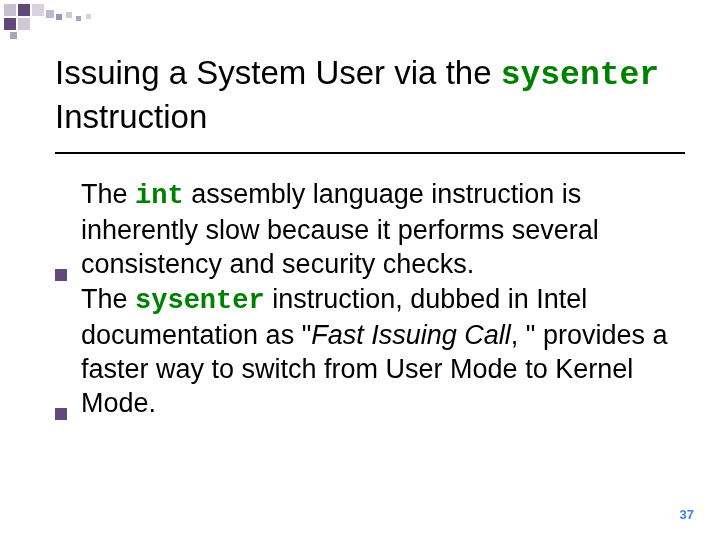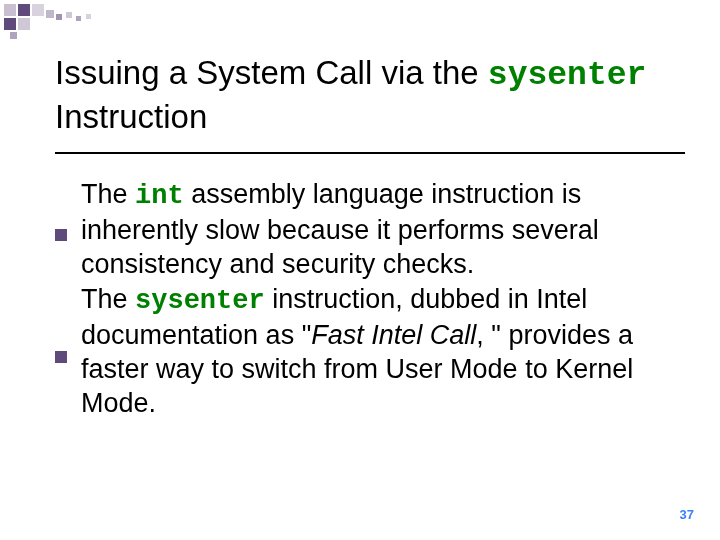--- a/index.html
+++ b/index.html
@@ -48,21 +48,21 @@
     background: #000;
   }
   .body {
     position: absolute;
     top: 178px;
     left: 55px;
     right: 40px;
   }
   .bullet-item {
     display: flex;
-    align-items: center;
+    align-items: flex-end;
     margin-bottom: 2px;
   }
   .bullet {
     flex: 0 0 auto;
     width: 12px;
     height: 12px;
     background: #604a7b;
     margin-top: 11px;
     margin-right: 14px;
   }
@@ -100,37 +100,37 @@
   <div class="sq" style="left:46px; top:10px; width:8px; height:8px; opacity:.4"></div>
   <div class="sq" style="left:56px; top:14px; width:6px; height:6px; opacity:.6"></div>
   <div class="sq" style="left:66px; top:12px; width:6px; height:6px; opacity:.3"></div>
   <div class="sq" style="left:76px; top:16px; width:5px; height:5px; opacity:.5"></div>
   <div class="sq" style="left:86px; top:14px; width:5px; height:5px; opacity:.25"></div>
   <div class="sq" style="left:10px; top:32px; width:7px; height:7px; opacity:.5"></div>
 </div>
 
 <div class="title-block">
   <h1>
-    <span>Issuing a System Call via the </span><span class="code">sysenter</span><span> Instruction</span>
+    <span>Issuing a System User via the </span><span class="code">sysenter</span><span> Instruction</span>
   </h1>
 </div>
 
 <div class="underline"></div>
 
 <div class="body">
 
   <div class="bullet-item">
     <div class="bullet"></div>
     <div class="bt">
       <span>The </span><span class="code">int</span><span> assembly language instruction is inherently slow because it performs several consistency and security checks.</span>
     </div>
   </div>
 
   <div class="bullet-item">
     <div class="bullet"></div>
     <div class="bt">
-      <span>The </span><span class="code">sysenter</span><span> instruction, dubbed in Intel documentation as "</span><span class="ital">Fast Intel Call</span><span>, " provides a faster way to switch from User Mode to Kernel Mode.</span>
+      <span>The </span><span class="code">sysenter</span><span> instruction, dubbed in Intel documentation as "</span><span class="ital">Fast Issuing Call</span><span>, " provides a faster way to switch from User Mode to Kernel Mode.</span>
     </div>
   </div>
 
 </div>
 
 <div class="pagenum">37</div>
 
 </body></html>

